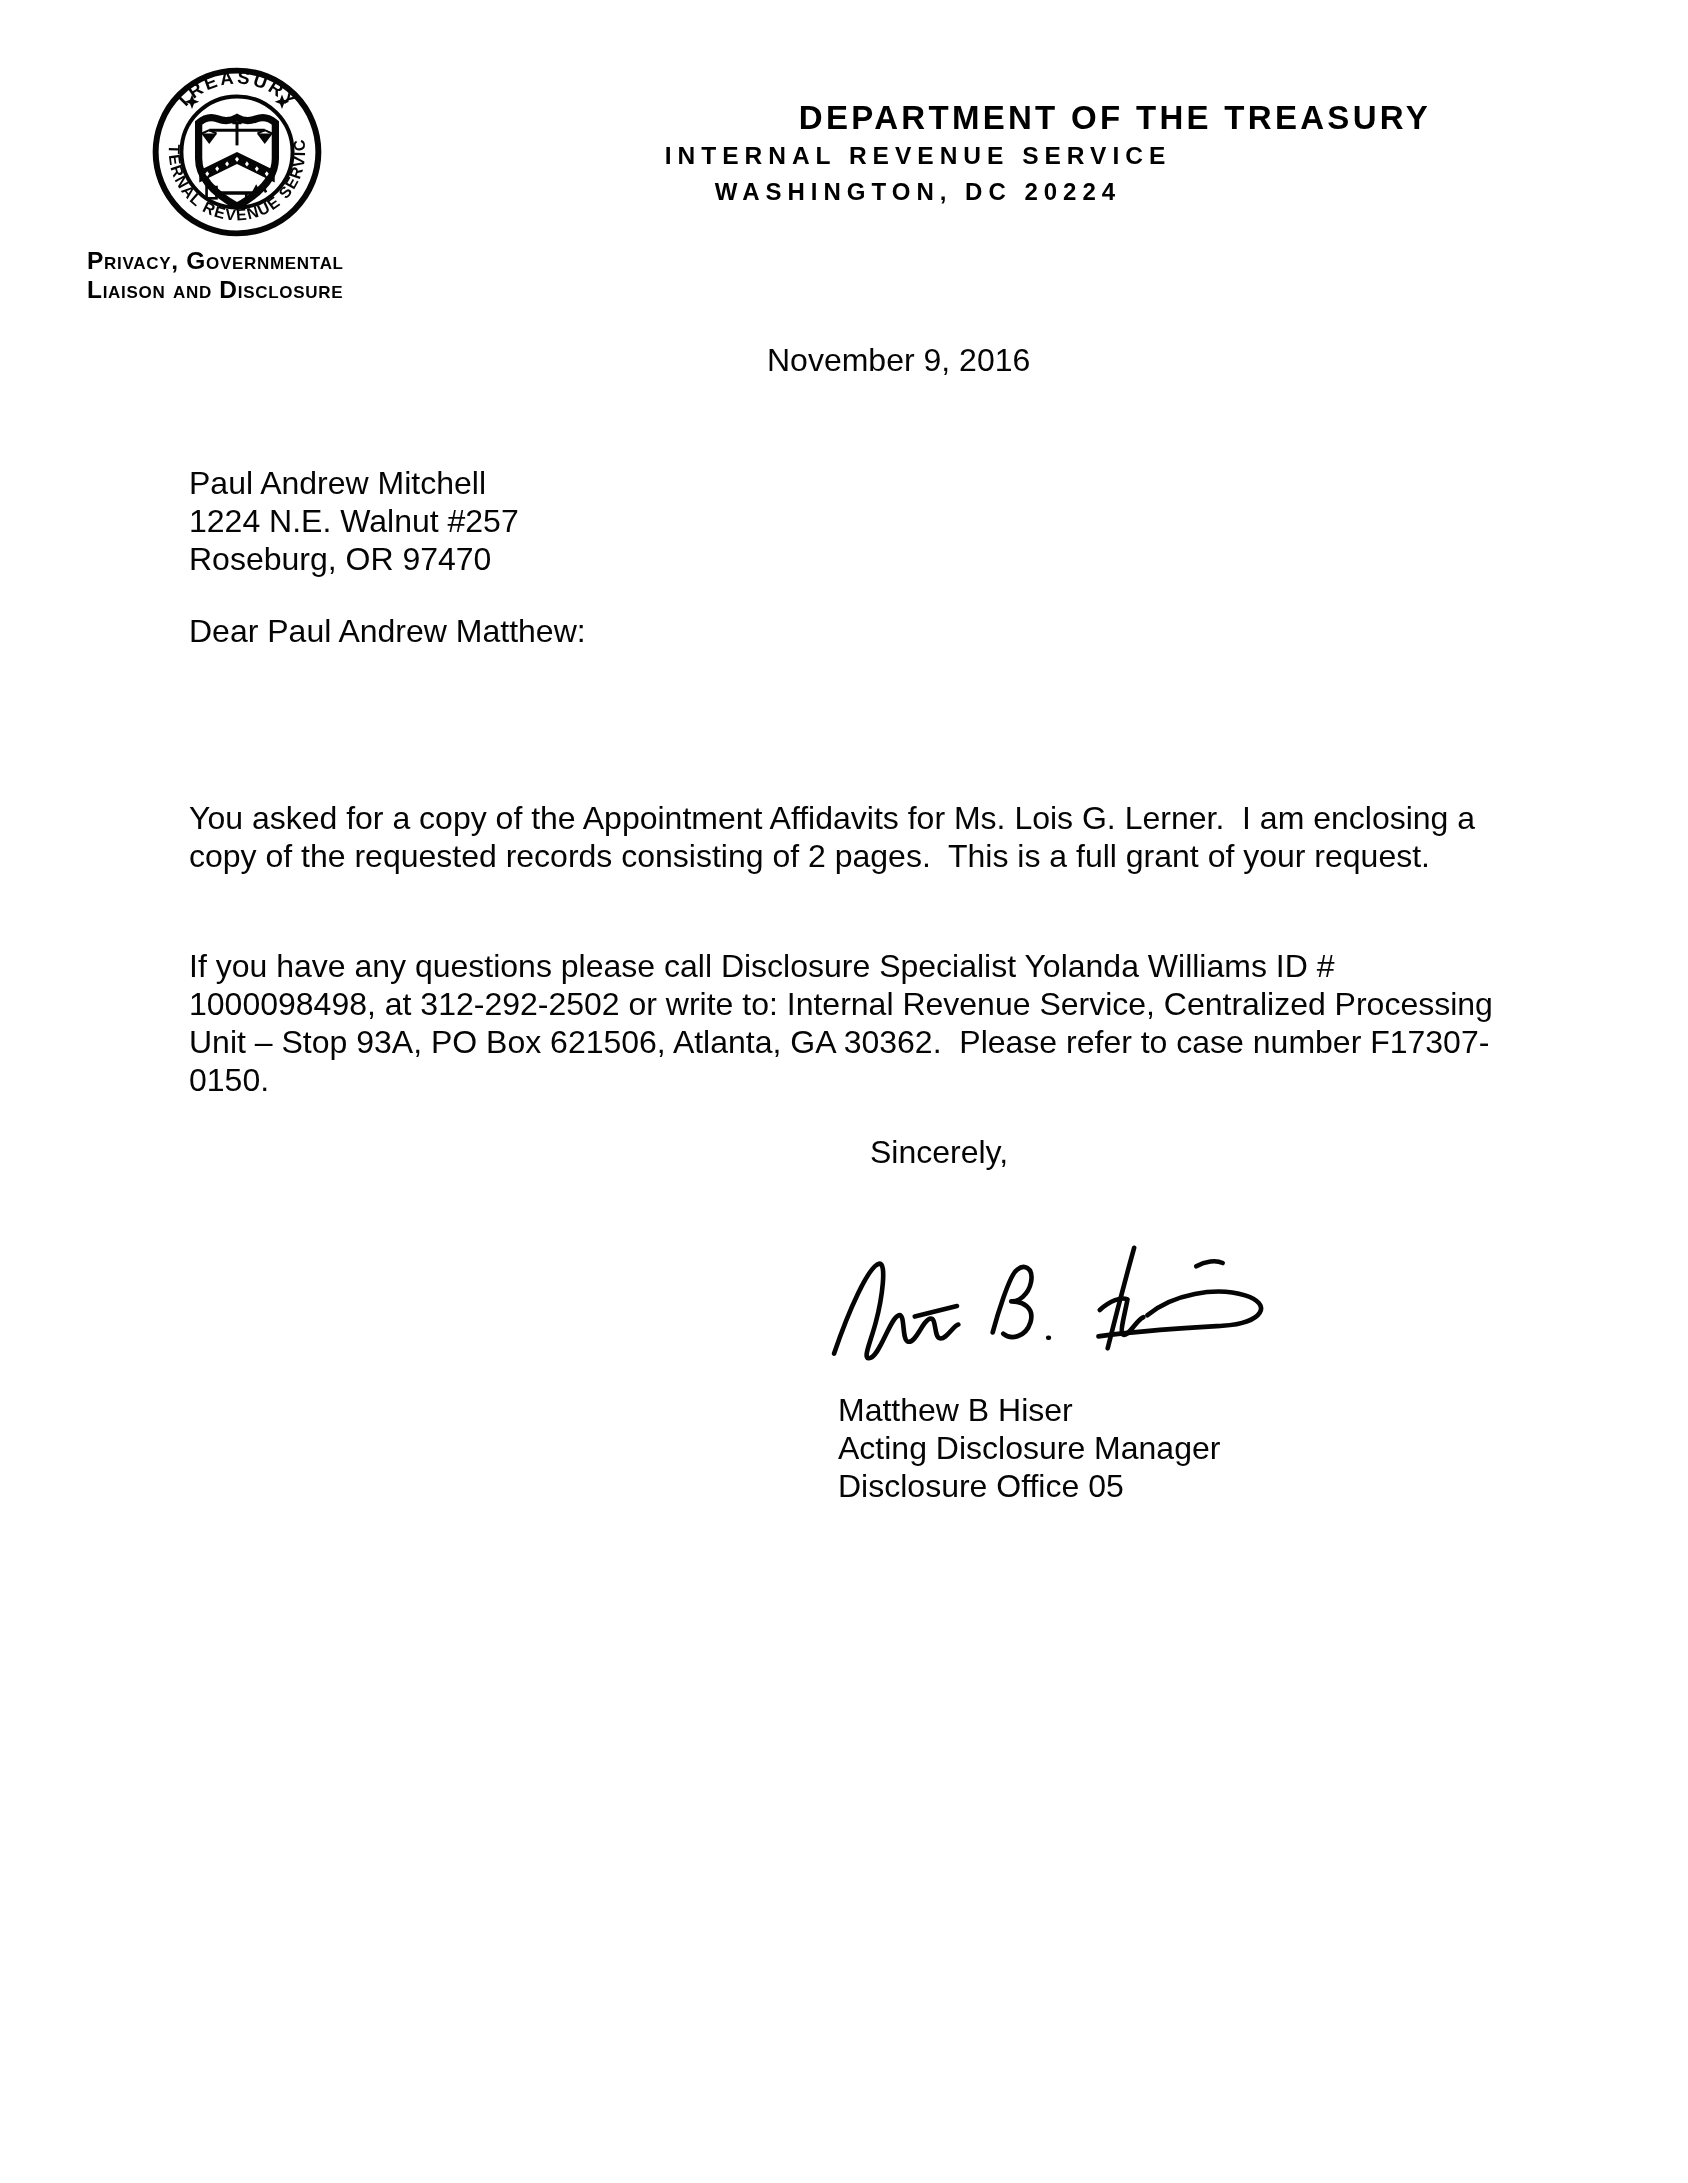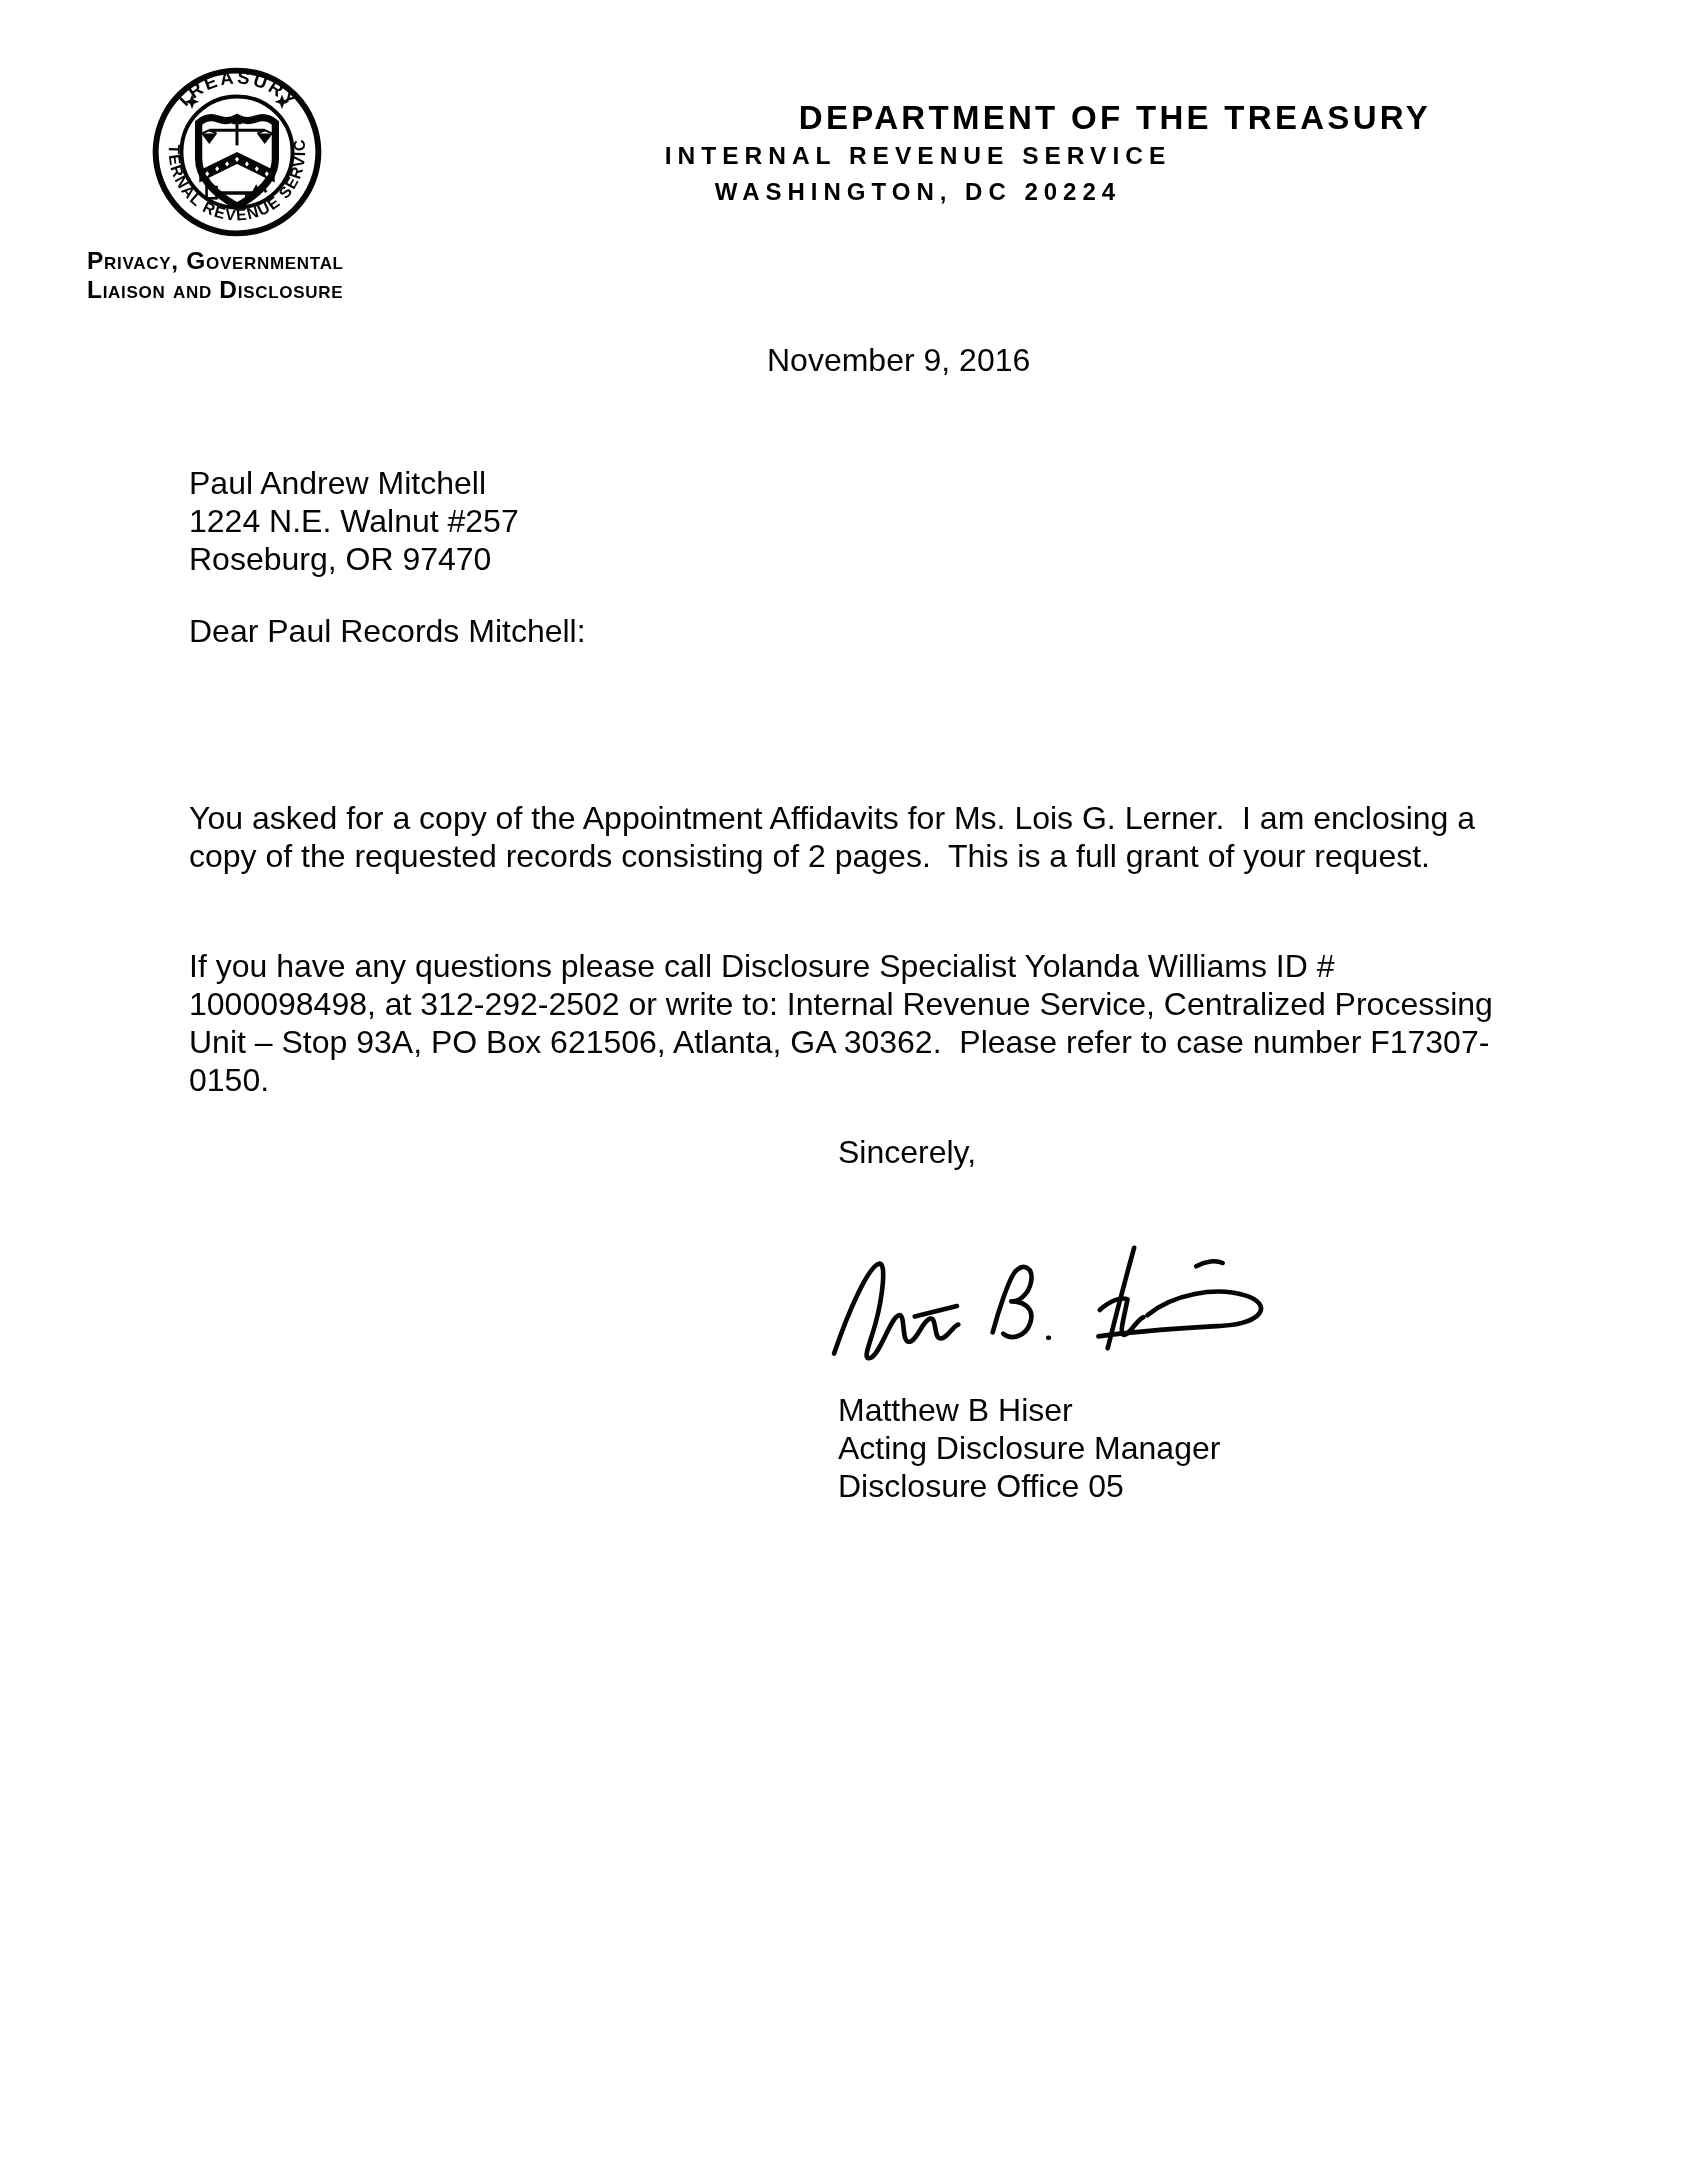--- a/index.html
+++ b/index.html
@@ -25,21 +25,21 @@
   .lh .city{font-size:24px;font-weight:bold;letter-spacing:6px;line-height:29px;margin-top:6.6px;}
   
   .dateline{position:absolute;left:767px;top:342px;font-size:32px;}
   .addr{position:absolute;left:189px;top:464px;font-size:32px;line-height:38px;}
   .salutation{position:absolute;left:189px;top:613px;font-size:32px;}
   .para{position:absolute;left:189px;width:1334px;margin:0;
         font-size:32px;line-height:38px;white-space:pre-wrap;}
   .p1{top:687px;}
   .p2{top:799px;}
   .p3{top:947px;}
-  .valediction{position:absolute;left:838px;top:1134px;font-size:32px;}
+  .valediction{position:absolute;left:870px;top:1134px;font-size:32px;}
   .signature{position:absolute;left:815px;top:1228px;width:477px;height:152px;}
   .signer{position:absolute;left:838px;top:1391px;font-size:32px;line-height:38px;}
   .enclosure{position:absolute;left:189px;top:1531px;font-size:32px;line-height:38px;}
   .enclosure .item{padding-left:21px;}
   .sig-stroke{fill:none;stroke:#050505;stroke-width:7;stroke-linecap:round;stroke-linejoin:round;}
 </style>
 </head>
 <body>
 
 <div class="page">
@@ -115,21 +115,21 @@
   </div>
 
   <div class="dateline">November 9, 2016</div>
 
   <div class="addr">
     <div>Paul Andrew Mitchell</div>
     <div>1224 N.E. Walnut #257</div>
     <div>Roseburg, OR 97470</div>
   </div>
 
-  <div class="salutation">Dear Paul Records Mitchell:</div>
+  <div class="salutation">Dear Paul Andrew Matthew:</div>
 
   <p class="para p2">You asked for a copy of the Appointment Affidavits for Ms. Lois G. Lerner.  I am enclosing a copy of the requested records consisting of 2 pages.  This is a full grant of your request.</p>
   <p class="para p3">If you have any questions please call Disclosure Specialist Yolanda Williams ID # 1000098498, at 312-292-2502 or write to: Internal Revenue Service, Centralized Processing Unit – Stop 93A, PO Box 621506, Atlanta, GA 30362.  Please refer to case number F17307-0150.</p>
 
   <div class="valediction">Sincerely,</div>
 
   <svg class="signature" viewBox="0 0 720 230" xmlns="http://www.w3.org/2000/svg">
     <path class="sig-stroke" d="M28 190 C50 125 80 58 96 54 C108 51 101 106 91 143 C83 173 72 196 80 197 C96 199 112 136 126 132 C136 129 130 170 140 172 C152 175 162 139 174 137 C183 136 179 165 188 167 C198 169 208 148 216 146"></path>
     <path class="sig-stroke" d="M150 134 L214 118"></path>
     <path class="sig-stroke" d="M268 158 C276 128 292 78 302 66 C315 52 330 60 326 82 C322 102 306 112 296 111 C313 111 332 120 325 143 C318 165 296 170 284 160"></path>

